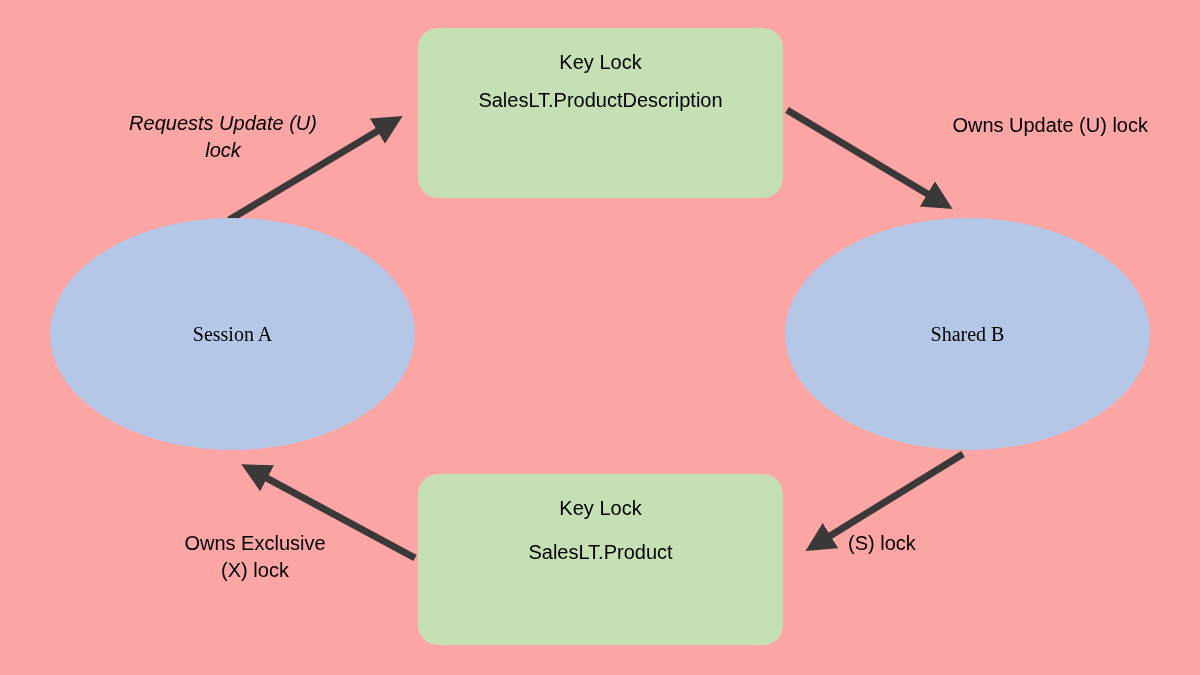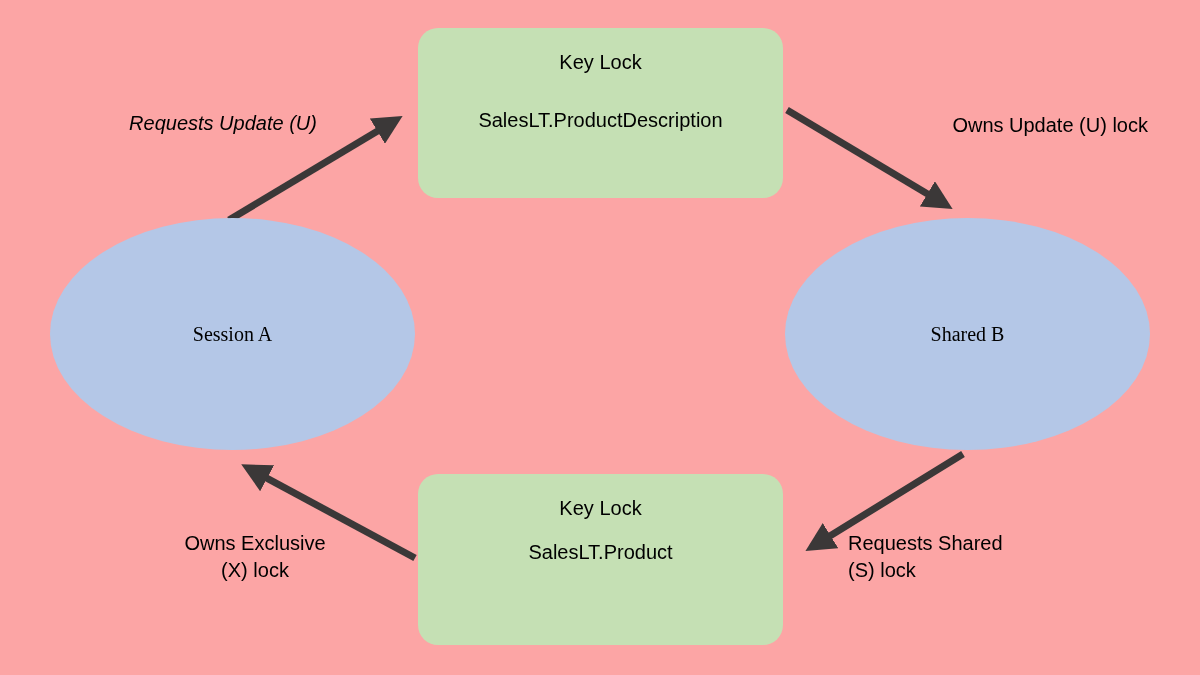--- a/index.html
+++ b/index.html
@@ -44,21 +44,21 @@
     white-space: nowrap;
   }
   .res-box .res-name {
     font-size: 20px;
     line-height: 24px;
     color: #000000;
     text-align: center;
     white-space: nowrap;
   }
   #res-top    { left: 418px; top: 28px;  width: 365px; height: 170px; padding-top: 22px; }
-  #res-top .res-name { margin-top: 34px; }
+  #res-top .res-name { margin-top: 14px; }
   #res-bottom { left: 418px; top: 474px; width: 365px; height: 171px; padding-top: 22px; }
   #res-bottom .res-name { margin-top: 20px; }
 
   
   .session {
     position: absolute;
     box-sizing: border-box;
     background: #b4c7e7;
     border-radius: 50%;
     display: flex;
@@ -131,29 +131,29 @@
   <div class="session" id="session-a">
     <div class="session-label">Session A</div>
   </div>
 
   <div class="session" id="session-b">
     <div class="session-label">Shared B</div>
   </div>
 
   <div class="edge-label" id="label-requests-update">
     <div>Requests Update (U)</div>
+    <div>lock</div>
   </div>
 
   <div class="edge-label" id="label-owns-update">
     <div>Owns Update (U) lock</div>
   </div>
 
   <div class="edge-label" id="label-owns-exclusive">
     <div>Owns Exclusive</div>
     <div>(X) lock</div>
   </div>
 
   <div class="edge-label" id="label-requests-shared">
-    <div>Requests Shared</div>
     <div>(S) lock</div>
   </div>
 
 </div>
 
 </body></html>

